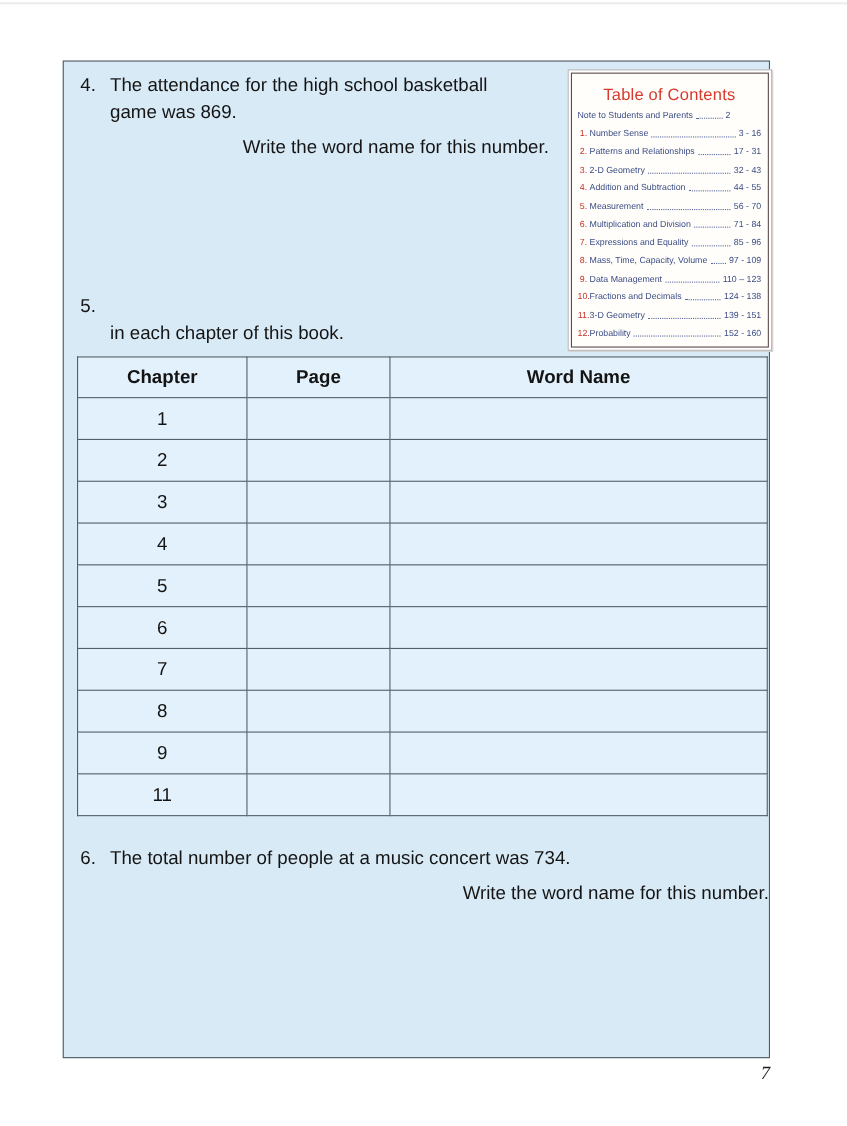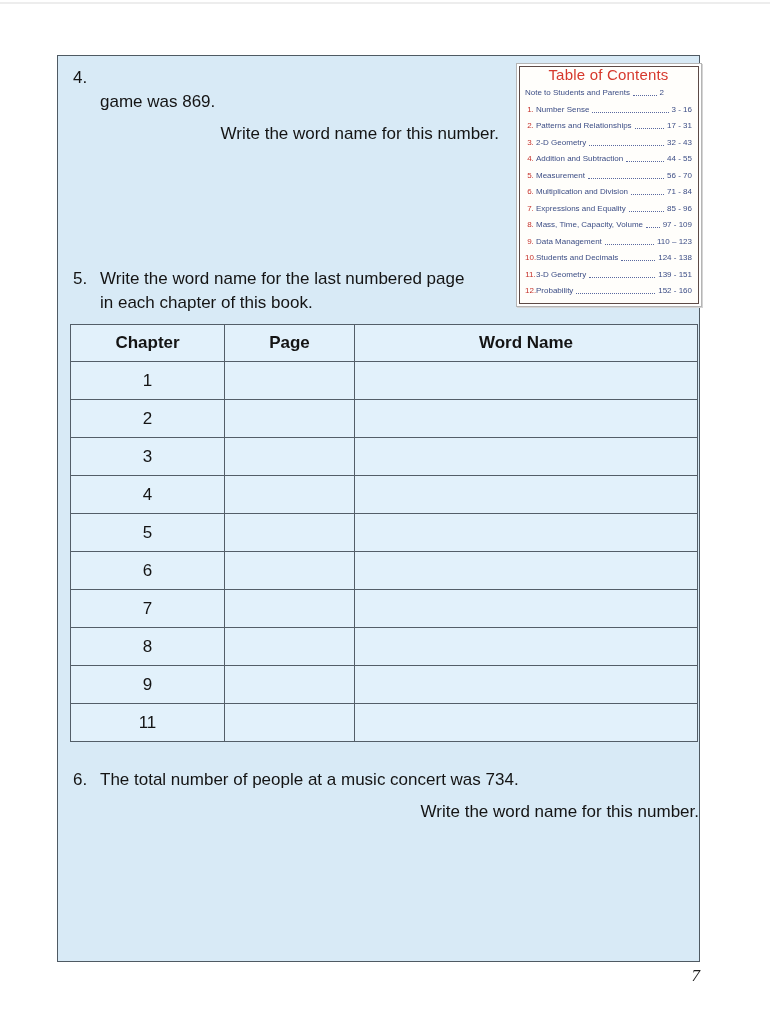--- a/index.html
+++ b/index.html
@@ -43,21 +43,21 @@
     top: 7px; right: -3px;
     width: 186px;
     background: #ffffff;
     border: 1px solid #b5b5b5;
     box-shadow: 1px 1px 0 #d4d4d4;
     padding: 2px;
   }
   .toc-card {
     border: 1px solid #5c4a46;
     background: #fffefb;
-    padding: 0 6px 8px 5px;
+    padding: 12px 6px 8px 5px;
   }
   .toc-title {
     color: #d6392d;
     font-size: 15px;
     line-height: 16px;
     text-align: center;
     margin: 0 0 5px 0;
     letter-spacing: 0.2px;
   }
   .toc-row {
@@ -111,21 +111,21 @@
 </head>
 <body>
 
 <div class="scan-edge"></div>
 
 <div class="panel">
 
   <div class="question q4">
     <div class="q-num">4.</div>
     <div class="q-body">
-      <br>
+      <span>The attendance for the high school basketball</span><br>
       <span>game was 869.</span>
       <div class="q-prompt">Write the word name for this number.</div>
     </div>
   </div>
 
   <div class="toc-frame">
     <div class="toc-card">
       <div class="toc-title">Table of Contents</div>
       <div class="toc-row toc-note">
         <span>Note to Students and Parents</span>
@@ -181,21 +181,21 @@
         <span class="toc-pg">97 - 109</span>
       </div>
       <div class="toc-row toc-entry">
         <span class="toc-n">9.</span>
         <span>Data Management</span>
         <span class="toc-leader"></span>
         <span class="toc-pg">110 – 123</span>
       </div>
       <div class="toc-row toc-entry">
         <span class="toc-n">10.</span>
-        <span>Students and Decimals</span>
+        <span>Fractions and Decimals</span>
         <span class="toc-leader"></span>
         <span class="toc-pg">124 - 138</span>
       </div>
       <div class="toc-row toc-entry">
         <span class="toc-n">11.</span>
         <span>3-D Geometry</span>
         <span class="toc-leader"></span>
         <span class="toc-pg">139 - 151</span>
       </div>
       <div class="toc-row toc-entry">
@@ -203,21 +203,21 @@
         <span>Probability</span>
         <span class="toc-leader"></span>
         <span class="toc-pg">152 - 160</span>
       </div>
     </div>
   </div>
 
   <div class="question q5">
     <div class="q-num">5.</div>
     <div class="q-body">
-      <span>Write the word name for the last numbered page</span><br>
+      <br>
       <span>in each chapter of this book.</span>
     </div>
   </div>
 
   <table class="answer-table">
     <colgroup>
         <col class="col-chapter">
         <col class="col-page">
         <col>
       </colgroup>

